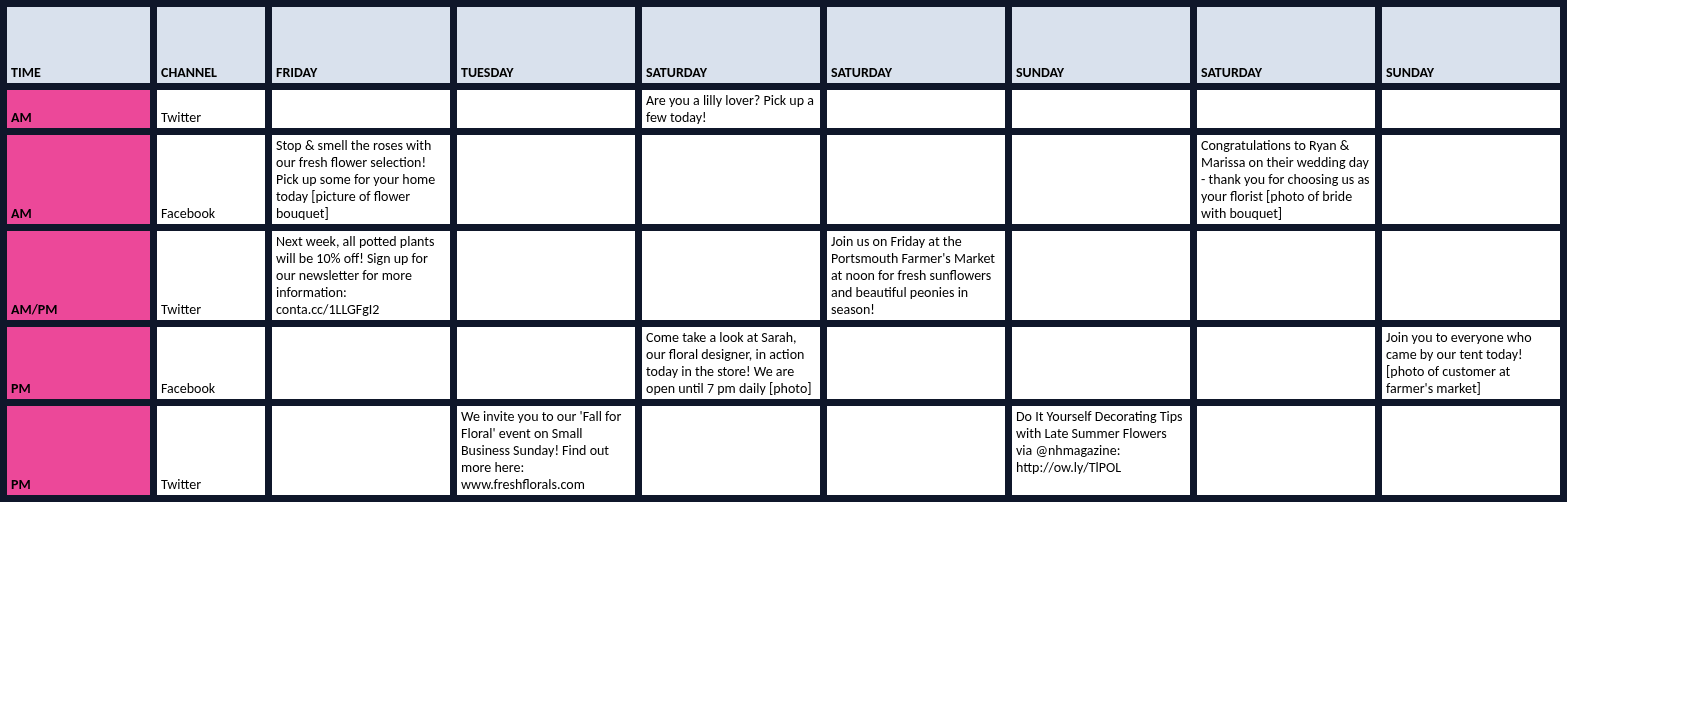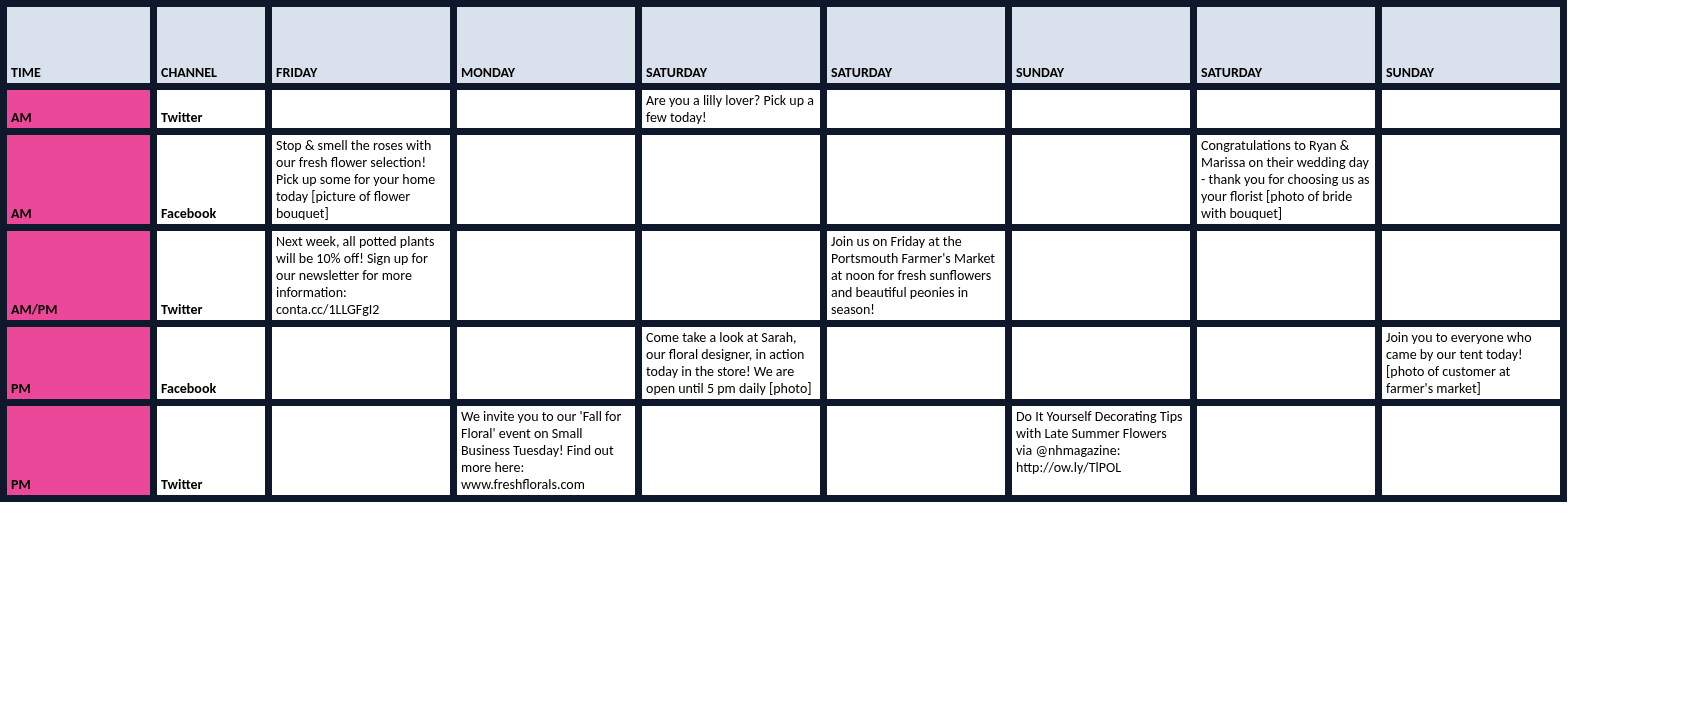--- a/index.html
+++ b/index.html
@@ -27,21 +27,21 @@
     font-weight: bold;
     height: 72px;
   }
   td.rowhead {
     background: #ec4899;
     font-weight: bold;
     vertical-align: bottom;
     white-space: nowrap;
   }
   td.channel {
-    font-weight: bold;
+    font-weight: normal;
     vertical-align: bottom;
     white-space: nowrap;
   }
   td.content {
     vertical-align: top;
     font-weight: normal;
     margin-top: 48px;
   }
   col.c-time { width: 150px; }
   col.c-chan { width: 115px; }
@@ -60,21 +60,21 @@
       <col class="c-day">
       <col class="c-day">
       <col class="c-day">
       <col class="c-day">
   </colgroup>
   <thead>
     <tr>
       <th>TIME</th>
       <th>CHANNEL</th>
       <th>FRIDAY</th>
-      <th>MONDAY</th>
+      <th>TUESDAY</th>
       <th>SATURDAY</th>
       <th>SATURDAY</th>
       <th>SUNDAY</th>
       <th>SATURDAY</th>
       <th>SUNDAY</th>
     </tr>
   </thead>
   <tbody>
     <tr>
       <td class="rowhead">AM</td>
@@ -107,31 +107,31 @@
       <td class="content">Join us on Friday at the Portsmouth Farmer's Market at noon for fresh sunflowers and beautiful peonies in season!</td>
       <td class="content"></td>
       <td class="content"></td>
       <td class="content"></td>
     </tr>
     <tr>
       <td class="rowhead">PM</td>
       <td class="channel">Facebook</td>
       <td class="content"></td>
       <td class="content"></td>
-      <td class="content">Come take a look at Sarah, our floral designer, in action today in the store! We are open until 5 pm daily [photo]</td>
+      <td class="content">Come take a look at Sarah, our floral designer, in action today in the store! We are open until 7 pm daily [photo]</td>
       <td class="content"></td>
       <td class="content"></td>
       <td class="content"></td>
       <td class="content">Join you to everyone who came by our tent today! [photo of customer at farmer's market]</td>
     </tr>
     <tr>
       <td class="rowhead">PM</td>
       <td class="channel">Twitter</td>
       <td class="content"></td>
-      <td class="content">We invite you to our 'Fall for Floral' event on Small Business Tuesday! Find out more here: www.freshflorals.com</td>
+      <td class="content">We invite you to our 'Fall for Floral' event on Small Business Sunday! Find out more here: www.freshflorals.com</td>
       <td class="content"></td>
       <td class="content"></td>
       <td class="content">Do It Yourself Decorating Tips with Late Summer Flowers via @nhmagazine: http://ow.ly/TlPOL</td>
       <td class="content"></td>
       <td class="content"></td>
     </tr>
   </tbody>
 </table>
 
 </body></html>

